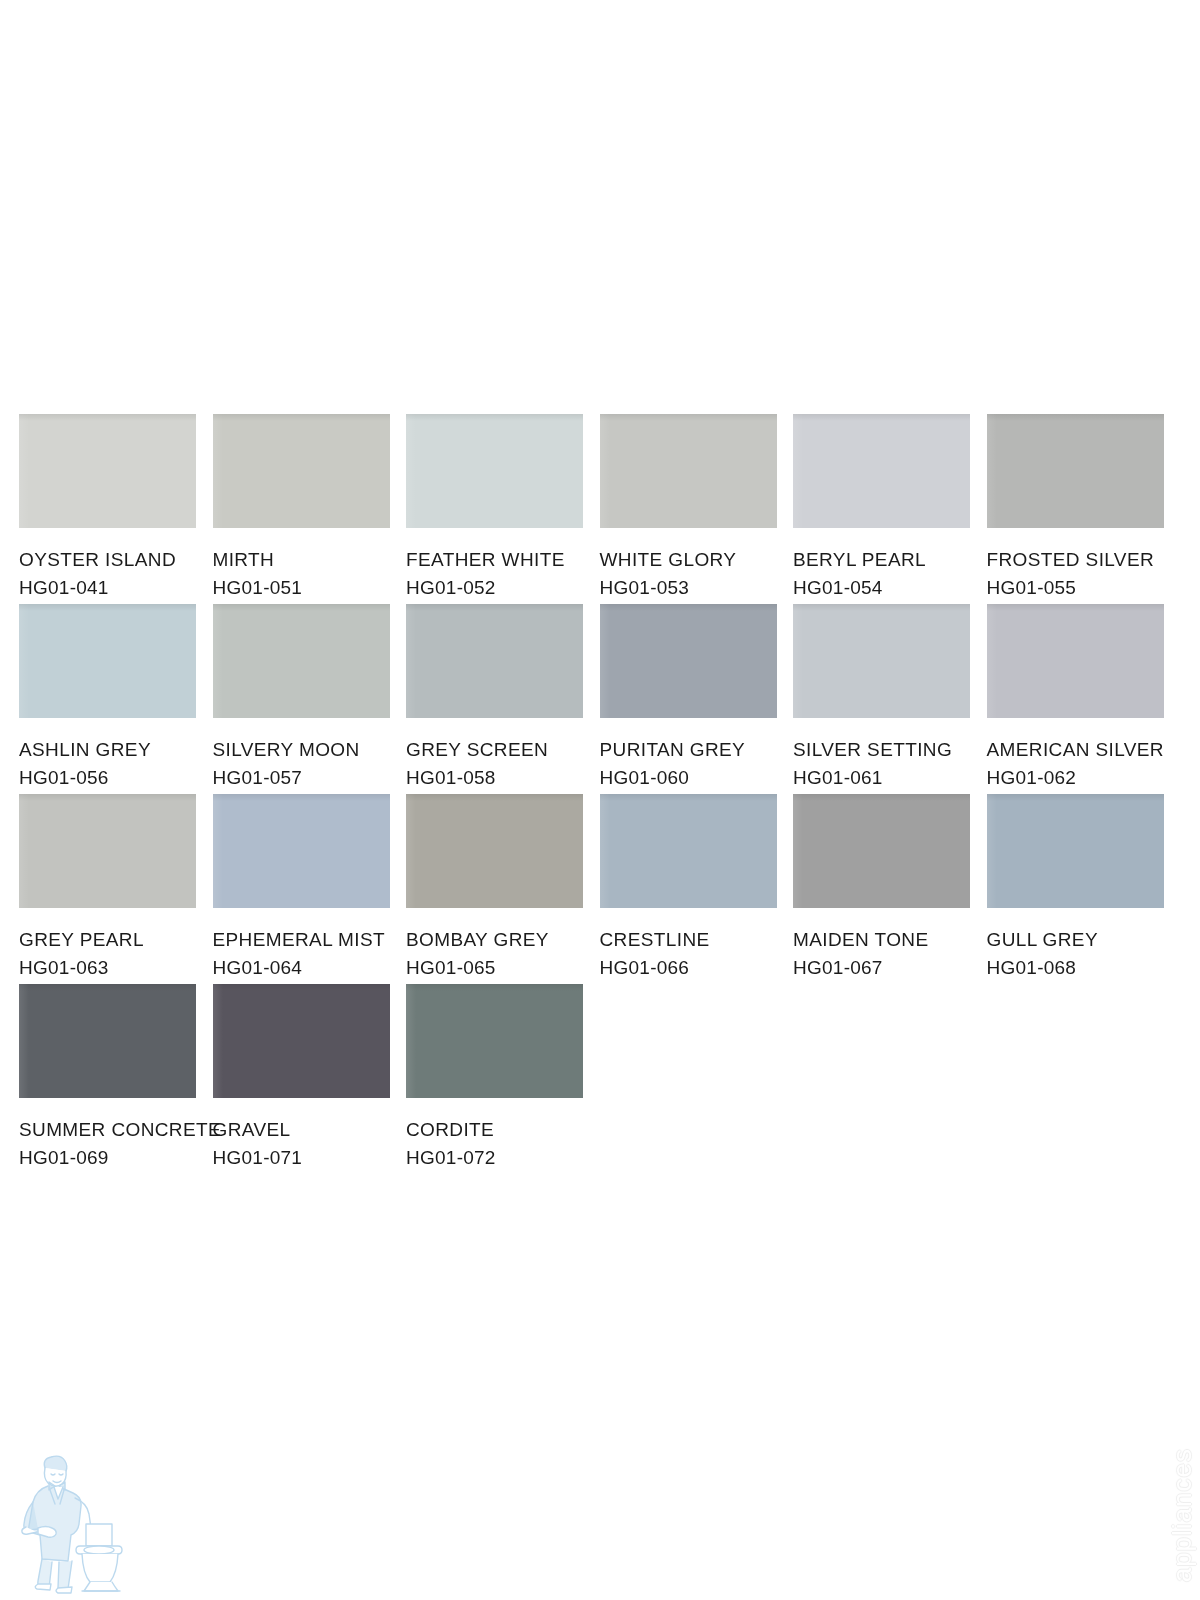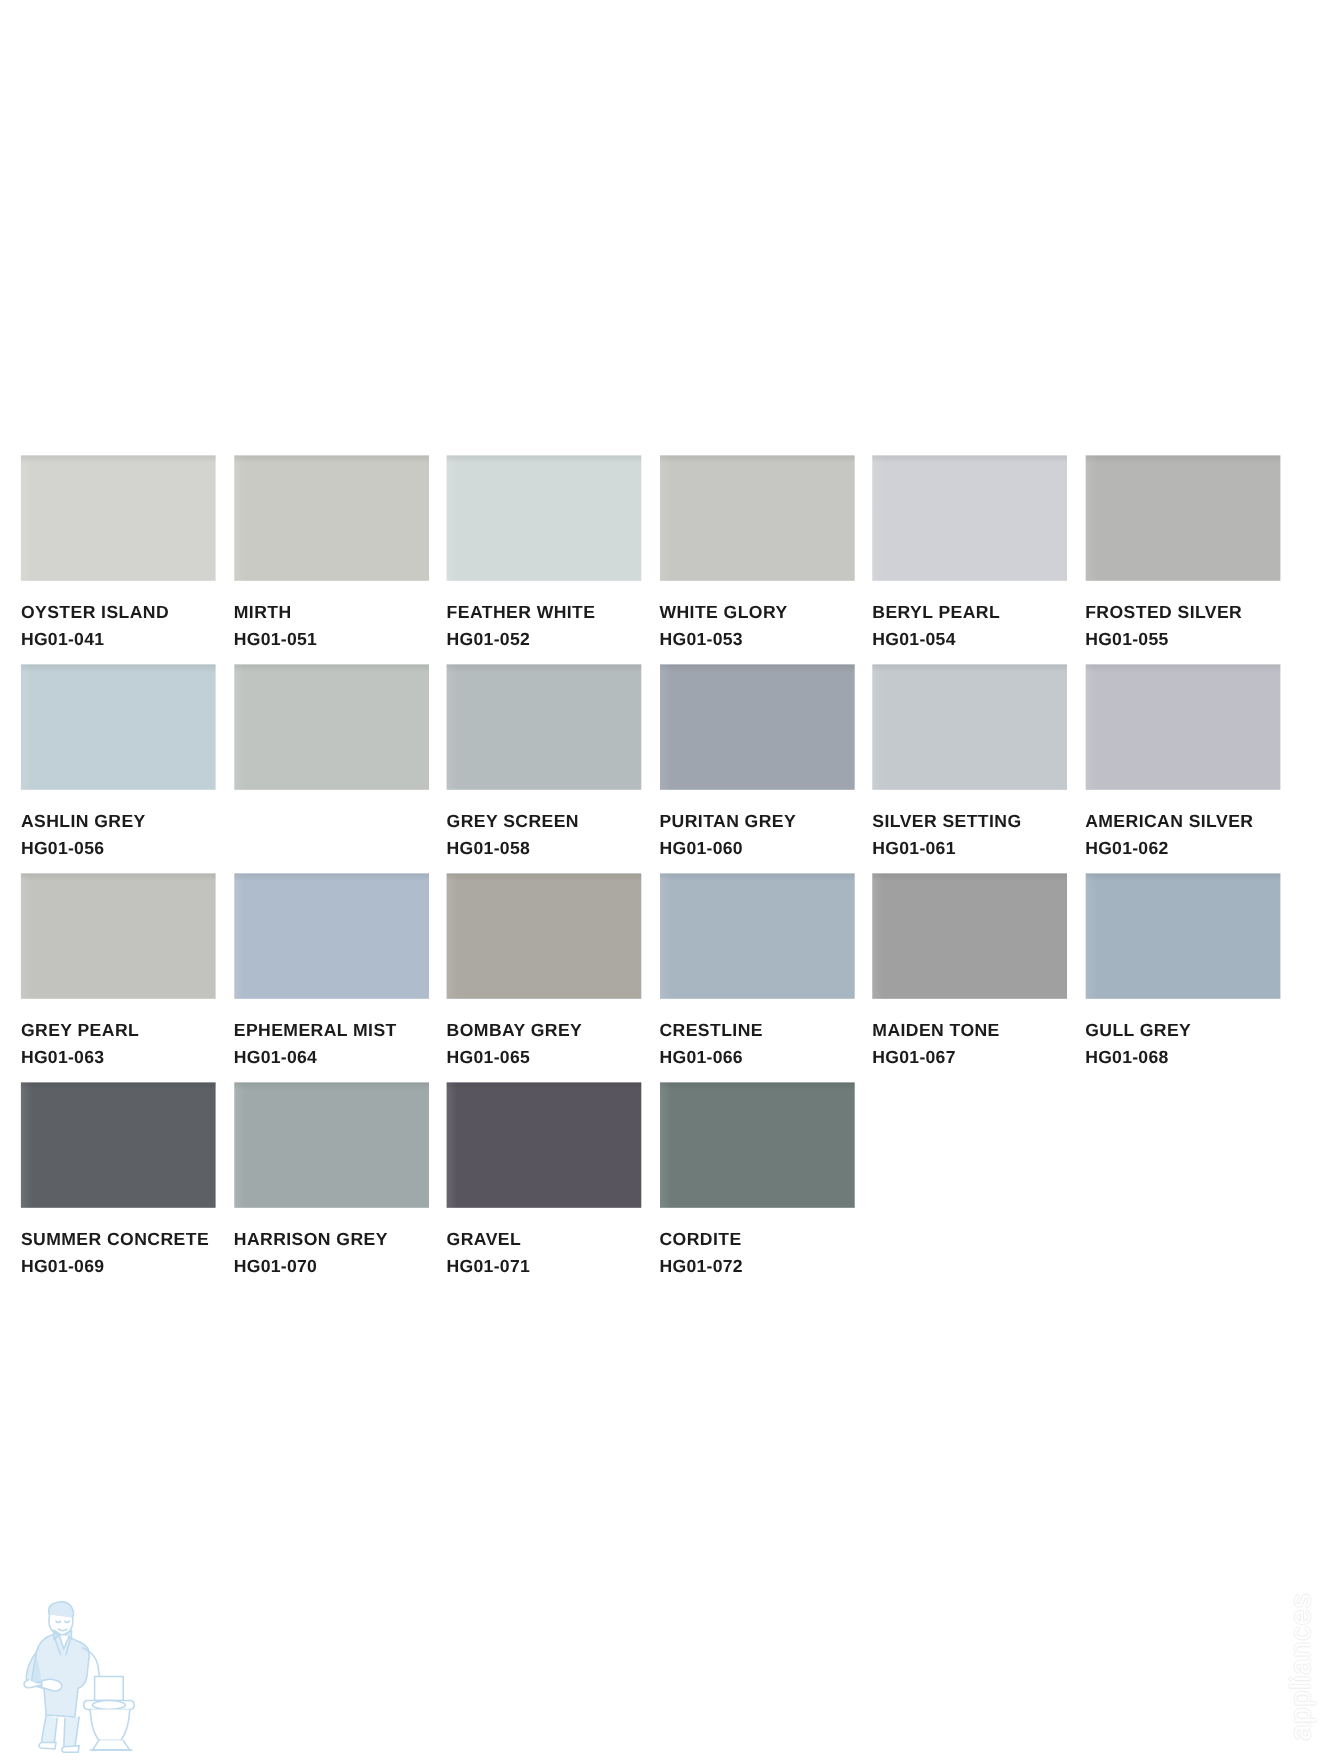--- a/index.html
+++ b/index.html
@@ -62,24 +62,24 @@
   }
 
   .swatch-meta {
     padding-top: 18px;
     line-height: 1.48;
   }
 
   .swatch-name,
   .swatch-code {
     display: block;
-    font-size: 16px;
+    font-size: 19px;
     letter-spacing: 0.38px;
     color: #1b1b1b;
-    font-weight: 700;
+    font-weight: 400;
     white-space: nowrap;
   }
   .swatch-code {
     letter-spacing: 0.25px;
   }
 
   
   #plumber-watermark {
     position: absolute;
     left: 14px;
@@ -158,20 +158,24 @@
     </div>
     <div class="swatch-cell">
       <div class="swatch-chip" style="background: rgb(193, 208, 214);"></div>
       <div class="swatch-meta">
         <span class="swatch-name">ASHLIN GREY</span>
         <span class="swatch-code">HG01-056</span>
       </div>
     </div>
     <div class="swatch-cell">
       <div class="swatch-chip" style="background: rgb(191, 196, 192);"></div>
+      <div class="swatch-meta">
+        <span class="swatch-name">SILVERY MOON</span>
+        <span class="swatch-code">HG01-057</span>
+      </div>
     </div>
     <div class="swatch-cell">
       <div class="swatch-chip" style="background: rgb(181, 188, 190);"></div>
       <div class="swatch-meta">
         <span class="swatch-name">GREY SCREEN</span>
         <span class="swatch-code">HG01-058</span>
       </div>
     </div>
     <div class="swatch-cell">
       <div class="swatch-chip" style="background: rgb(158, 165, 174);"></div>
@@ -234,27 +238,20 @@
       <div class="swatch-meta">
         <span class="swatch-name">GULL GREY</span>
         <span class="swatch-code">HG01-068</span>
       </div>
     </div>
     <div class="swatch-cell">
       <div class="swatch-chip" style="background: rgb(93, 97, 102);"></div>
       <div class="swatch-meta">
         <span class="swatch-name">SUMMER CONCRETE</span>
         <span class="swatch-code">HG01-069</span>
-      </div>
-    </div>
-    <div class="swatch-cell">
-      <div class="swatch-chip" style="background: rgb(160, 169, 169);"></div>
-      <div class="swatch-meta">
-        <span class="swatch-name">HARRISON GREY</span>
-        <span class="swatch-code">HG01-070</span>
       </div>
     </div>
     <div class="swatch-cell">
       <div class="swatch-chip" style="background: rgb(88, 85, 94);"></div>
       <div class="swatch-meta">
         <span class="swatch-name">GRAVEL</span>
         <span class="swatch-code">HG01-071</span>
       </div>
     </div>
     <div class="swatch-cell">

